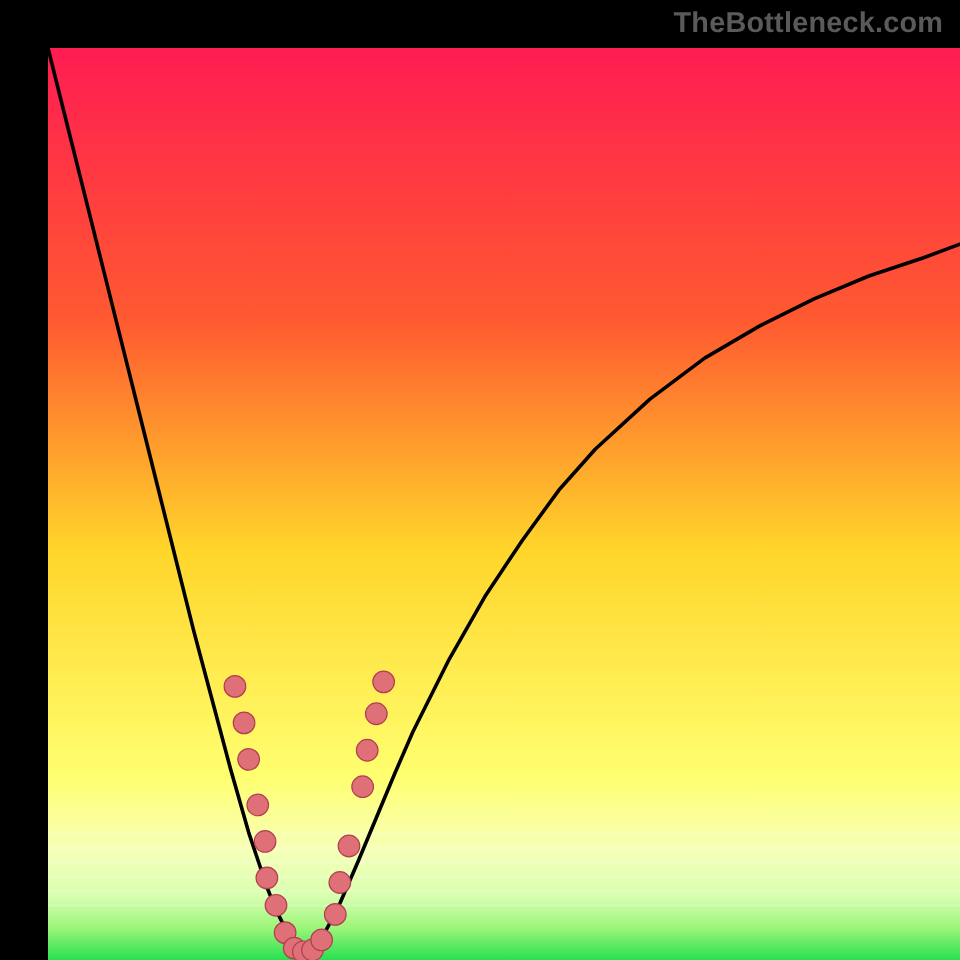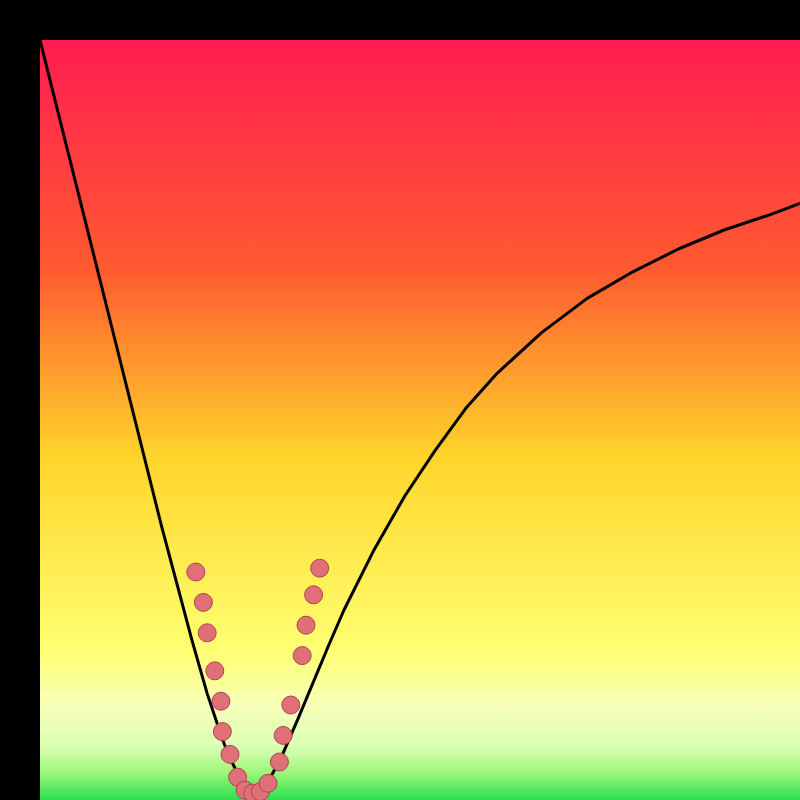--- a/index.html
+++ b/index.html
@@ -35,20 +35,21 @@
     height: 760px;
   }
   .plot svg {
     display: block;
   }
 </style>
 </head>
 <body>
 
 <div class="frame">
+  <div class="watermark">TheBottleneck.com</div>
   <div class="plot">
     <svg id="chart-svg" width="760" height="760" viewBox="0 0 760 760">
         <defs>
           <linearGradient id="bg-grad" x1="0" y1="0" x2="0" y2="1">
             <stop offset="0%" stop-color="#ff1c52"></stop>
             <stop offset="30%" stop-color="#ff5a30"></stop>
             <stop offset="55.00000000000001%" stop-color="#ffd52a"></stop>
             <stop offset="80%" stop-color="#ffff70"></stop>
             <stop offset="88%" stop-color="#f6ffb8"></stop>
             <stop offset="93%" stop-color="#d8ffb0"></stop>

